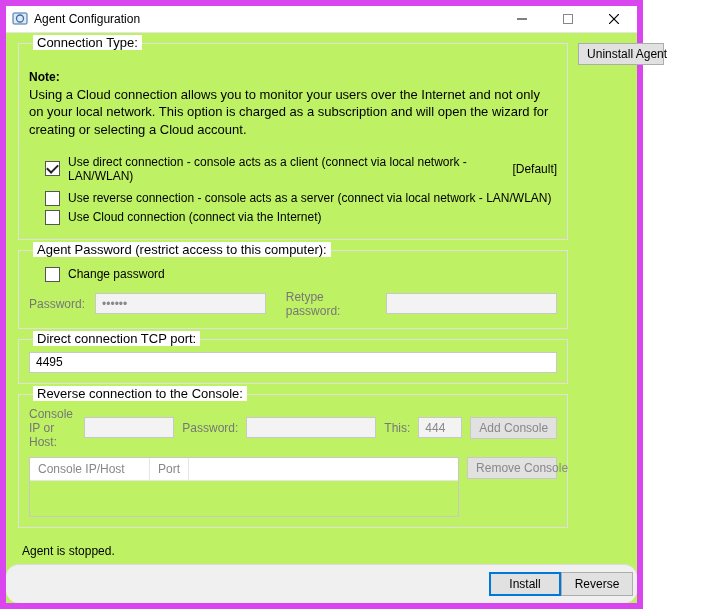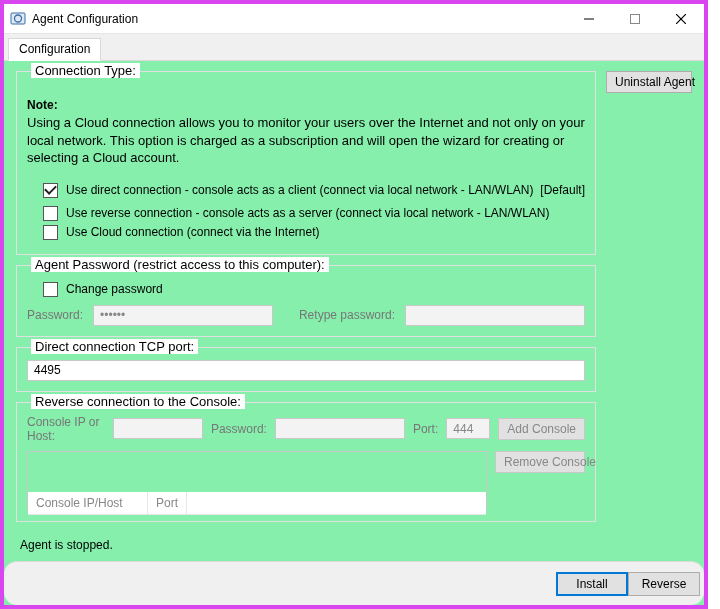--- a/index.html
+++ b/index.html
@@ -1,21 +1,21 @@
 <!DOCTYPE html>
 <html><head>
 <meta charset="utf-8">
 <style>
   * { box-sizing: border-box; font-family: "Segoe UI", Tahoma, sans-serif; }
   html, body { margin: 0; padding: 0; }
   body { background: #fff; }
   .window {
-    width: 708px; height: 609px;
-    border: 4px solid #d946ef;
-    background: #86efac;
+    width: 643px; height: 609px;
+    border: 6px solid #d946ef;
+    background: #bef264;
     display: flex; flex-direction: column;
   }
   .titlebar {
     height: 30px;
     display: flex; align-items: center;
     padding: 0 0 0 6px;
     background: #ffffff;
     border-bottom: 1px solid #e5e5e5;
   }
   .titlebar .app-icon {
@@ -128,21 +128,20 @@
     display: flex; gap: 8px; align-items: flex-start;
   }
   .table {
     flex: 1; border: 1px solid #c8c8c8;
     height: 60px;
     display: flex; flex-direction: column;
   }
   .thead {
     display: flex; font-size: 12px; color: #888; background: #fff;
     border-bottom: 1px solid #e6e6e6;
-    margin-top: 40px;
   }
   .th {
     padding: 4px 8px; border-right: 1px solid #e6e6e6;
   }
   .th.ip { width: 120px; }
   .status {
     font-size: 12px; color: #000; padding: 6px 0 2px 4px;
   }
   .footer {
     background: #f0f0f0;
@@ -179,23 +178,20 @@
       </div>
       <div class="winbtn">
         <svg width="10" height="10" viewBox="0 0 10 10">
             <line x1="0" y1="0" x2="10" y2="10" stroke="#000" stroke-width="1.2"></line>
             <line x1="10" y1="0" x2="0" y2="10" stroke="#000" stroke-width="1.2"></line>
           </svg>
       </div>
     </div>
   </div>
 
-  <div class="tabstrip">
-    <div class="tab">Configuration</div>
-  </div>
 
   <div class="content">
     <div class="main">
 
       <div class="groupbox">
         <div class="legend">Connection Type:</div>
         <div class="note-hdr">Note:</div>
         <div class="note-body">Using a Cloud connection allows you to monitor your users over the Internet and not only on your local network. This option is charged as a subscription and will open the wizard for creating or selecting a Cloud account.</div>
 
         <div class="row-between">
@@ -237,21 +233,21 @@
         <input type="text" class="tcp-input" value="4495" style="">
       </div>
 
       <div class="groupbox">
         <div class="legend">Reverse connection to the Console:</div>
         <div class="addconsole-row">
           <label>Console IP or Host:</label>
           <input type="text" disabled="" style="width: 90px;">
           <label>Password:</label>
           <input type="text" disabled="" style="width: 130px;">
-          <label>Port:</label>
+          <label>This:</label>
           <input type="text" disabled="" style="width: 44px;" value="444">
           <div class="btn disabled" style="width:90px">Add Console</div>
         </div>
         <div class="console-table">
           <div class="table">
             <div class="thead">
               <div class="th ip">Console IP/Host</div>
               <div class="th">Port</div>
             </div>
           </div>

